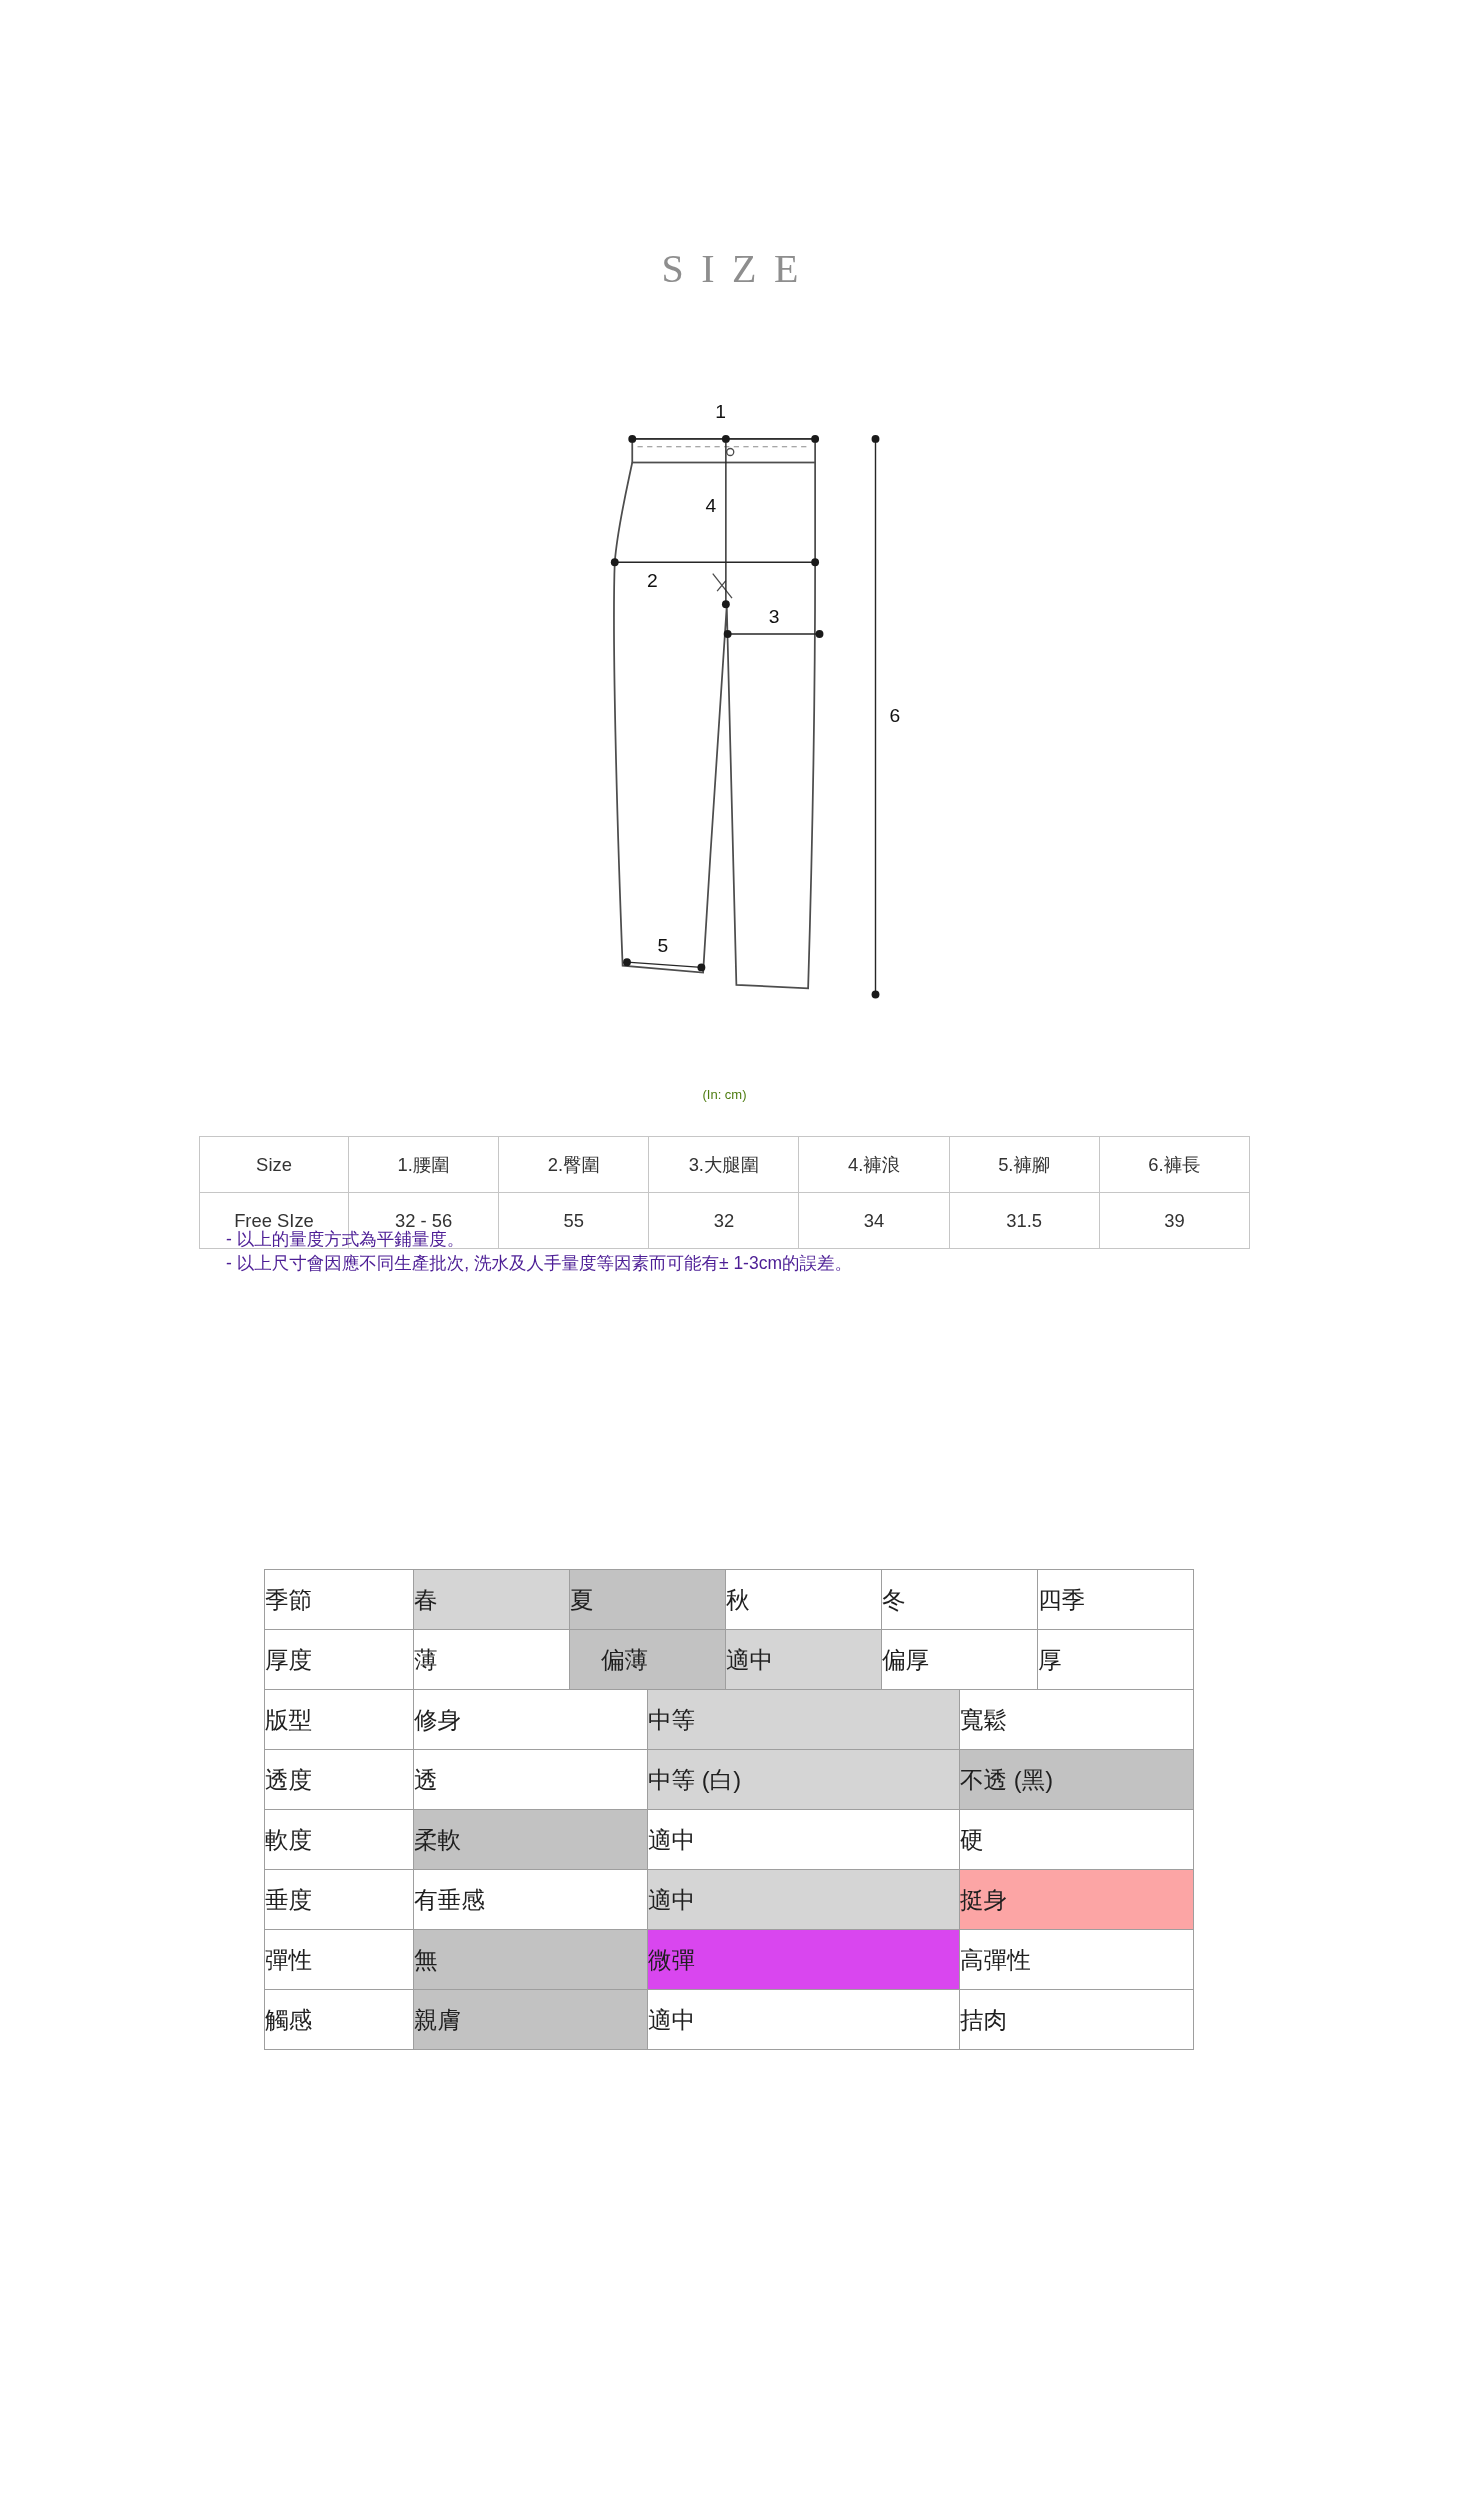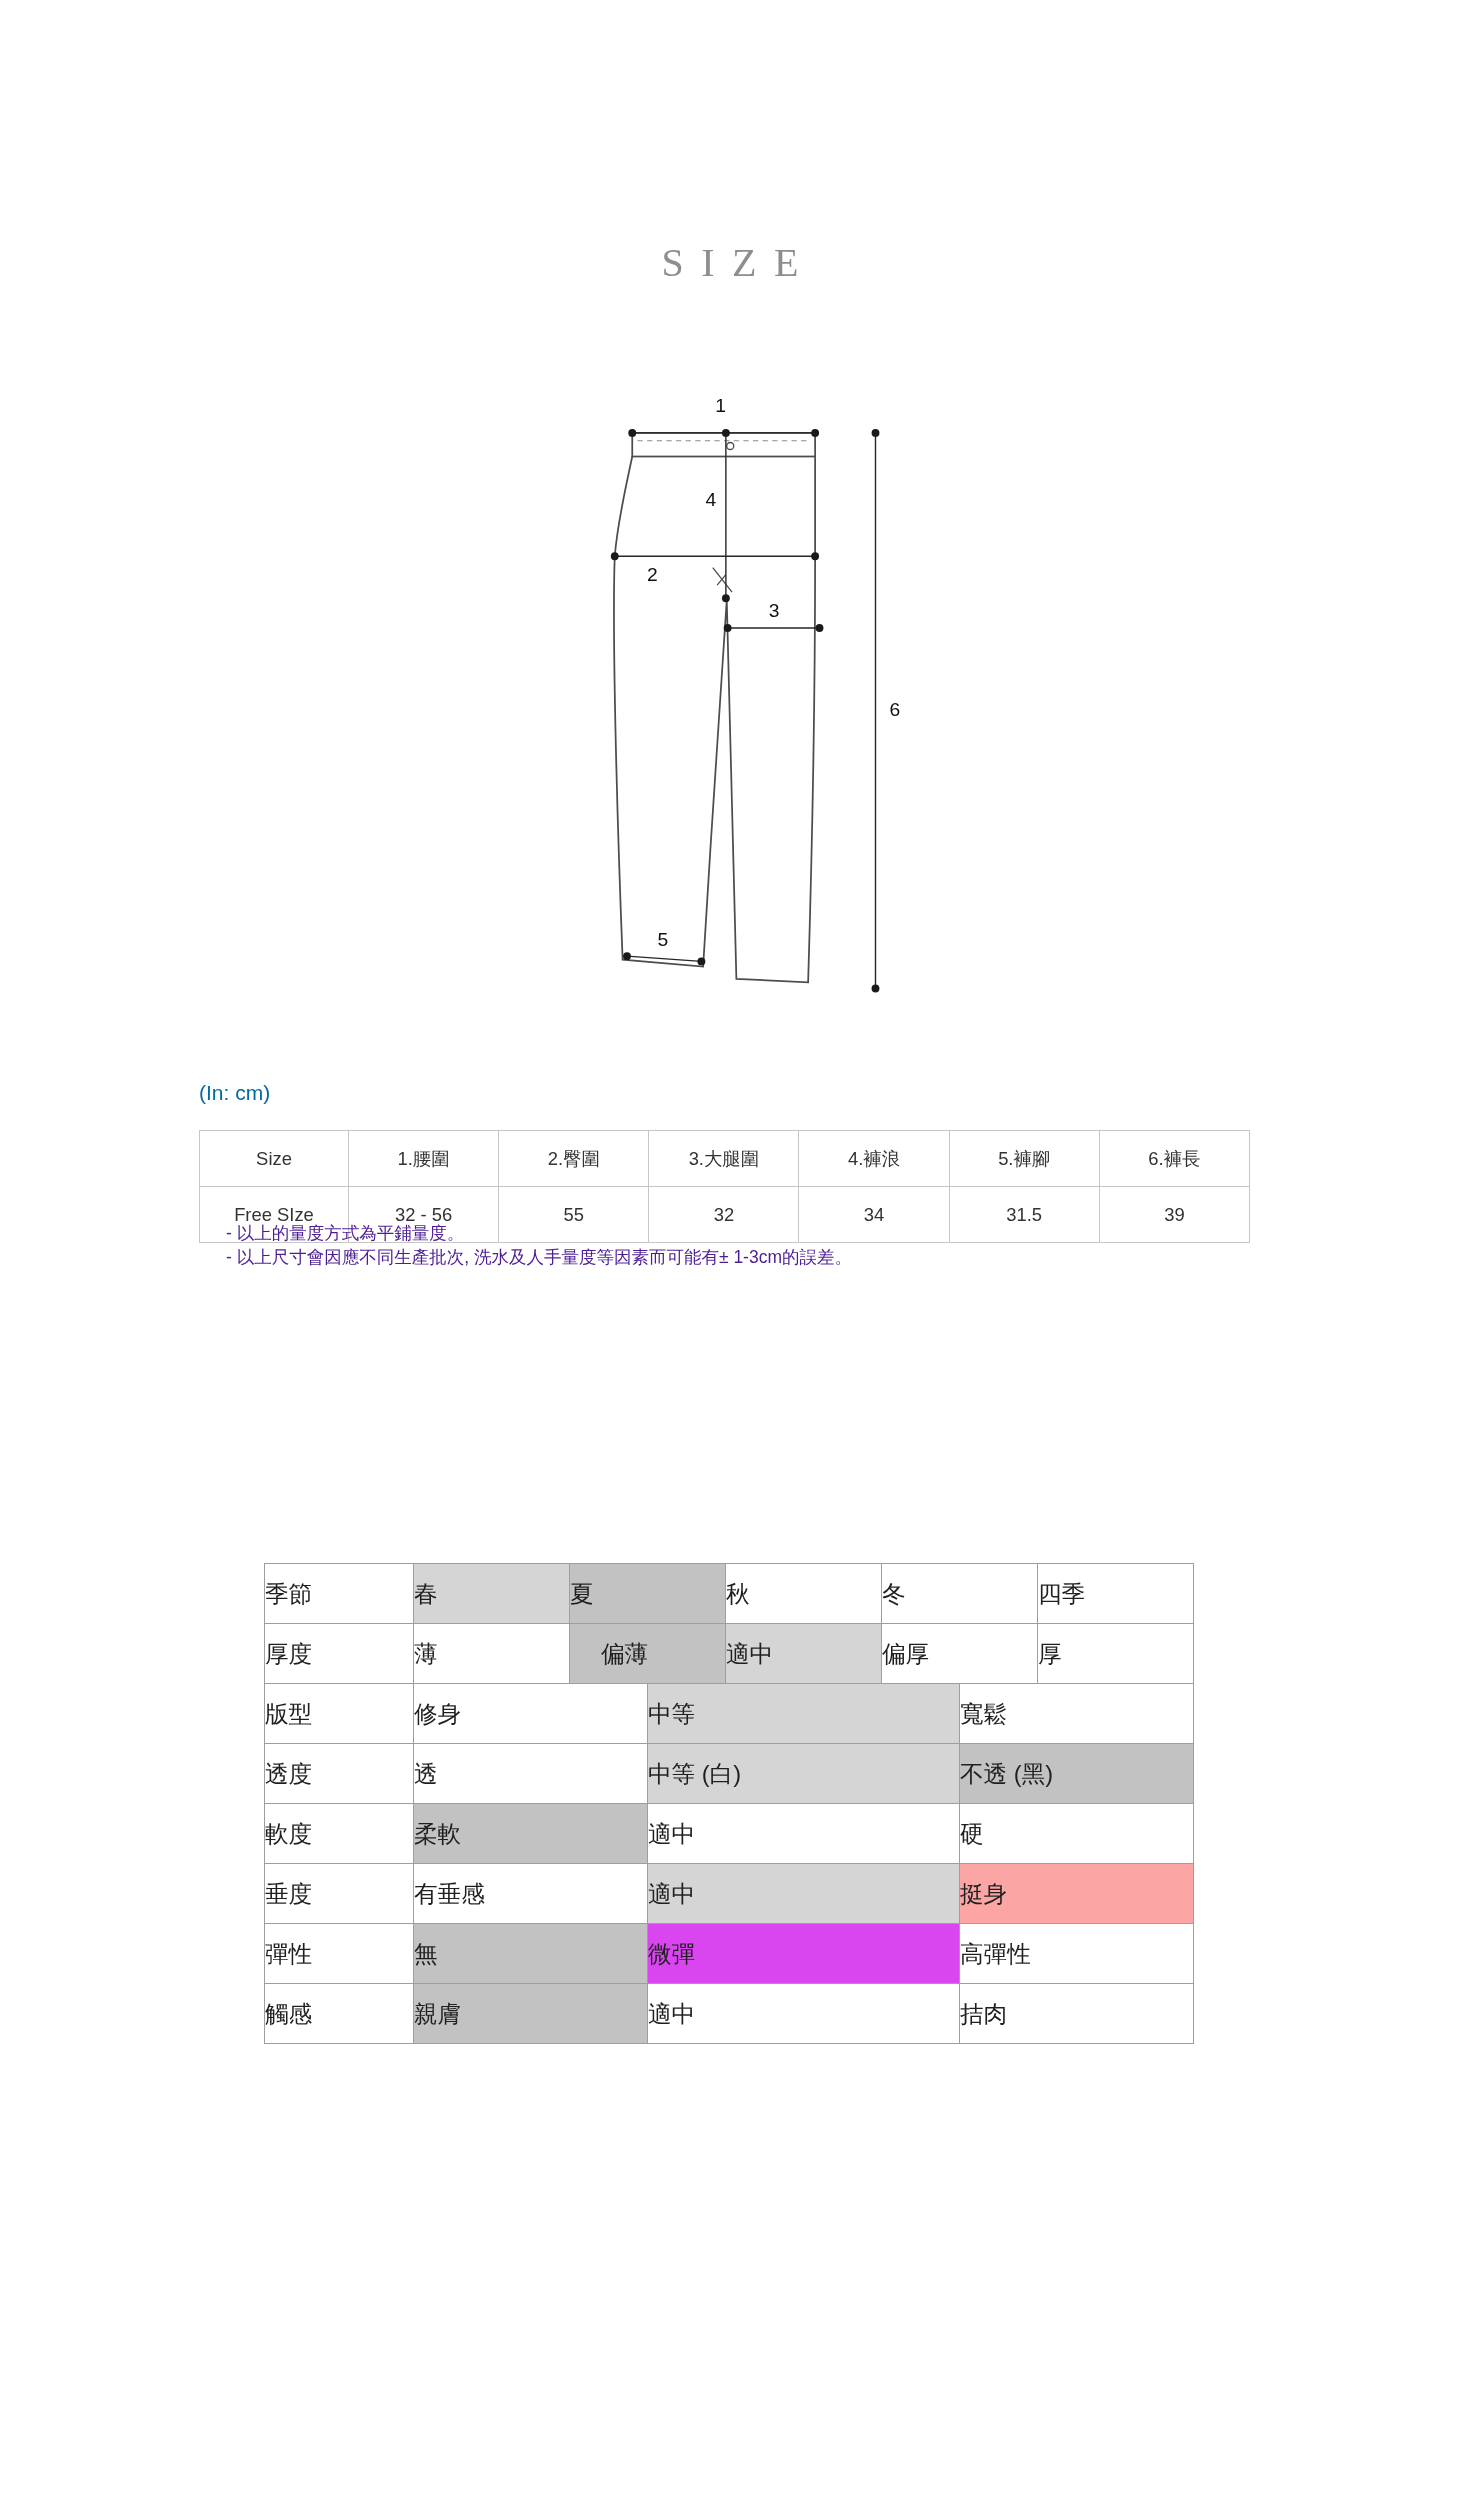--- a/index.html
+++ b/index.html
@@ -1,32 +1,32 @@
 <!DOCTYPE html>
 <html style="font-size:14px"><head>
 <meta charset="utf-8">
 <style>
   * { margin: 0; padding: 0; box-sizing: border-box; }
   html, body { background: #ffffff; }
   body { font-family: "Liberation Sans", "DejaVu Sans", sans-serif; }
-  .page { position: relative; width: 1460px; height: 2336px; background: #ffffff; margin: 6px auto; overflow: hidden; }
+  .page { position: relative; width: 1460px; height: 2336px; background: #ffffff; margin: 12px auto; overflow: hidden; }
 
   .size-title {
     position: absolute; top: 233px; left: 0; width: 100%;
     text-align: center;
     font-family: "Liberation Serif", "DejaVu Serif", serif;
     font-size: 40px; letter-spacing: 17.5px; text-indent: 17.5px;
     color: #8e8e8e; font-weight: 400;
   }
 
   .diagram { position: absolute; left: 569px; top: 377px; }
 
   .unit-note {
     position: absolute; top: 1075px; left: 199px; width: 1051px;
-    text-align: left; font-size: 21px; color: #0369a1;
+    text-align: center; font-size: 13px; color: #4d7c0f;
   }
 
   table { border-collapse: collapse; table-layout: fixed; }
 
   .size-table {
     position: absolute; top: 1124px; left: 199px; width: 1051px;
     font-size: 18.4px; color: #333333;
   }
   .size-table th, .size-table td {
     border: 0.9px solid #c6c6c6; height: 56px;

